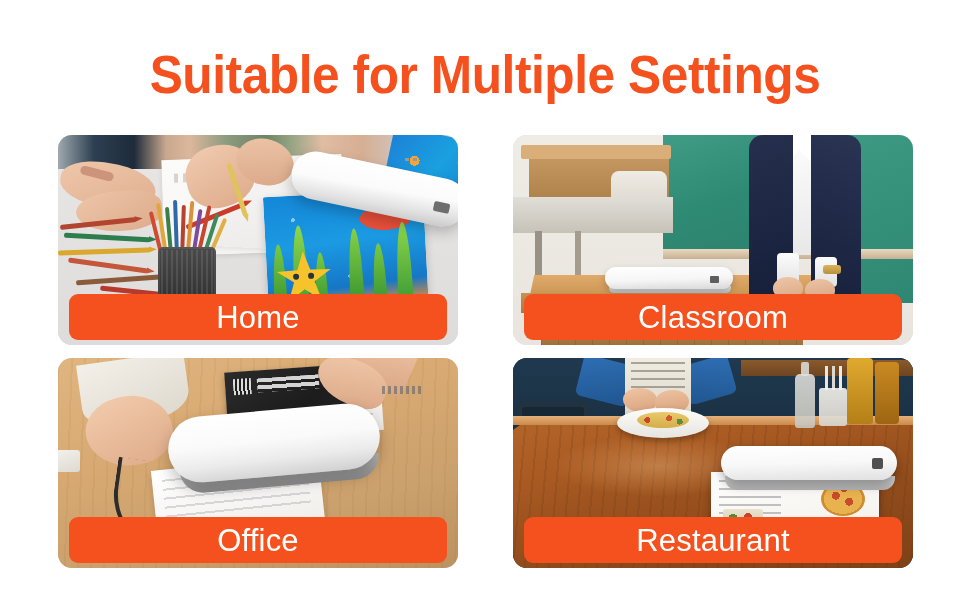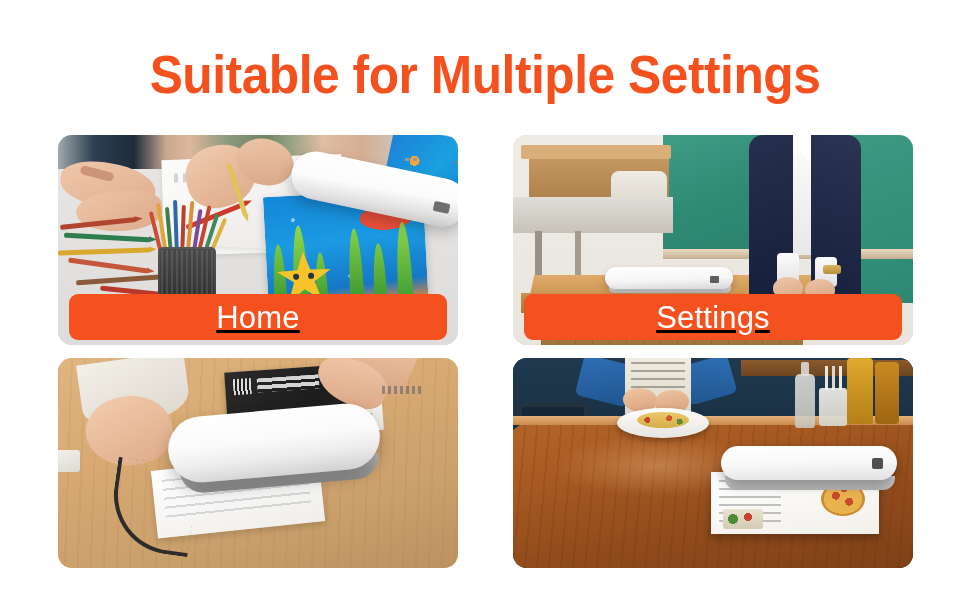--- a/index.html
+++ b/index.html
@@ -66,21 +66,20 @@
     left: 11px;
     right: 11px;
     bottom: 5px;
     height: 46px;
     border-radius: 9px;
     background: #F4511E;
     display: flex;
     align-items: center;
     justify-content: center;
     z-index: 40;
-    text-decoration: underline;
   }
   .label-text {
     color: #ffffff;
     font-family: "Liberation Sans", sans-serif;
     font-size: 31px;
     font-weight: normal;
     line-height: 31px;
     letter-spacing: 0.2px;
     white-space: nowrap;
   }
@@ -756,21 +755,21 @@
         <div class="t-jacket-r"></div>
         <div class="t-cuff-l"></div>
         <div class="t-cuff-r"></div>
         <div class="t-watch"></div>
         <div class="t-hand-l"></div>
         <div class="t-hand-r"></div>
       </div>
     </div>
 
     <div class="label-bar">
-      <span class="label-text">Settings</span>
+      <span class="label-text">Classroom</span>
     </div>
   </div>
 
   <div class="card pos-2">
     <div class="photo">
       <div class="off-wood"></div>
 
       <div class="off-doc-white"></div>
       <div class="off-doc-dark"></div>
       <div class="off-arm-r"></div>
@@ -780,20 +779,23 @@
       <div class="off-hand-l"></div>
 
       <div class="off-doc-out"></div>
       <div class="lam-off-base"></div>
       <div class="lam-off"></div>
       <div class="lam-off-logo"></div>
       <div class="off-cable"></div>
       <div class="off-plug"></div>
     </div>
 
+    <div class="label-bar">
+      <span class="label-text">Office</span>
+    </div>
   </div>
 
   <div class="card pos-3">
     <div class="photo">
       <div class="res-bg"></div>
       <div class="res-booth"></div>
       <div class="res-wood-trim"></div>
 
       <div class="res-chef-arm-l"></div>
       <div class="res-chef-arm-r"></div>
@@ -818,15 +820,18 @@
 
       <div class="res-menu-out">
         <div class="res-menu-out-lines"></div>
         <div class="res-pizza"></div>
         <div class="res-salad"></div>
       </div>
       <div class="lam-res-base"></div>
       <div class="lam-res"></div>
     </div>
 
+    <div class="label-bar">
+      <span class="label-text">Restaurant</span>
+    </div>
   </div>
 
 </div>
 
 </body></html>

